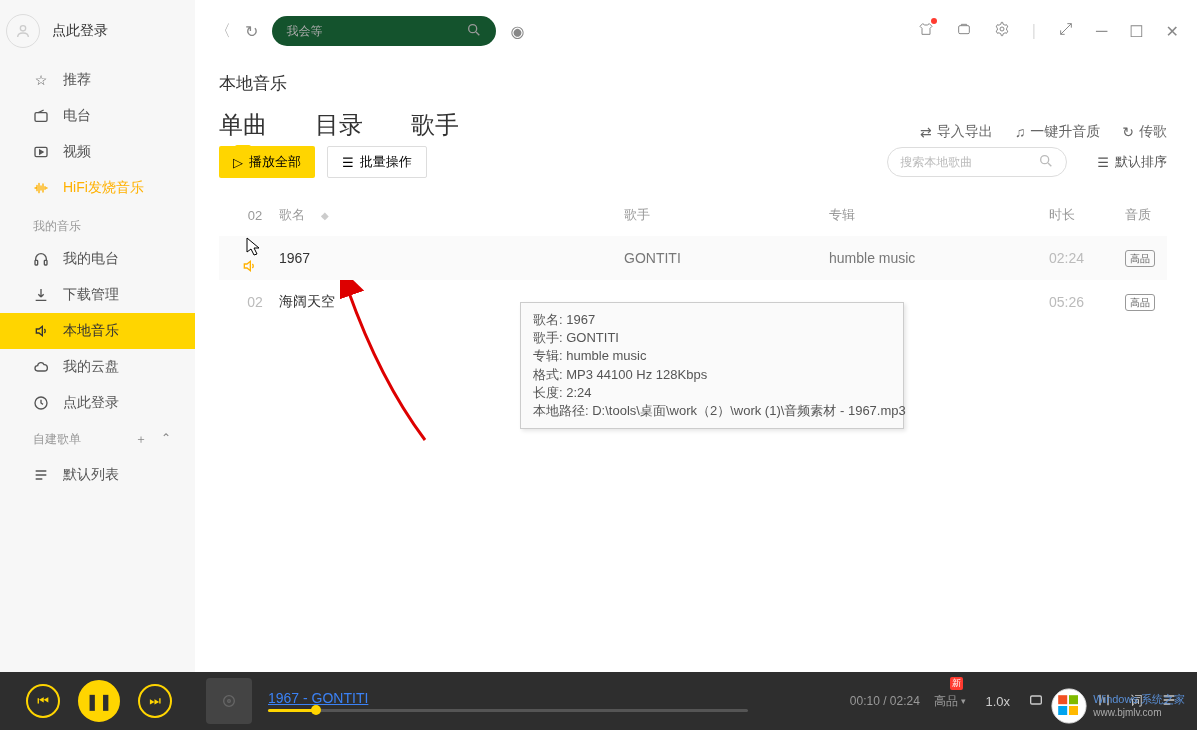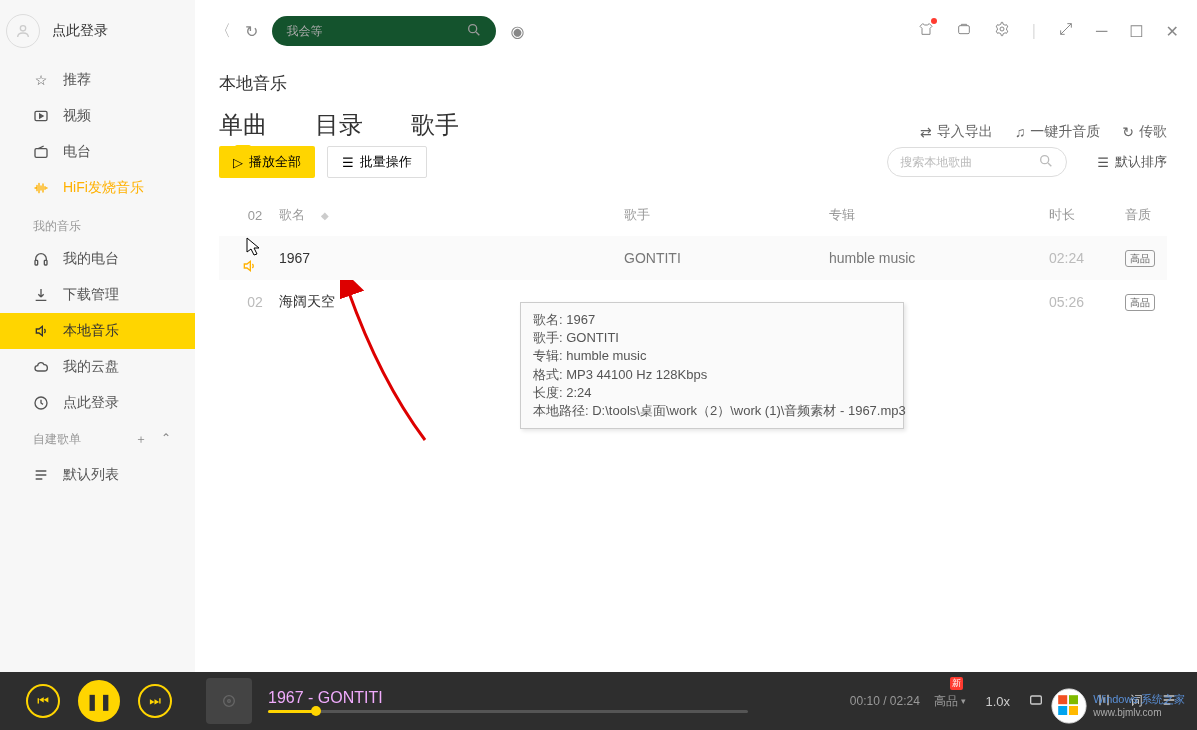--- a/index.html
+++ b/index.html
@@ -73,21 +73,21 @@
 
 .cursor { position: absolute; left: 246px; top: 237px; pointer-events: none; font-size: 16px; }
 
 
 .playbar { position: absolute; left: 0; bottom: 0; width: 100%; height: 58px; background: #2e2e2e; display: flex; align-items: center; color: #ddd; }
 .play-controls { width: 198px; display: flex; justify-content: center; align-items: center; gap: 18px; }
 .ctrl-btn { width: 34px; height: 34px; border: 2px solid #ffd500; border-radius: 50%; display: flex; align-items: center; justify-content: center; color: #ffd500; cursor: pointer; font-size: 13px; }
 .ctrl-btn.play { width: 42px; height: 42px; background: #ffd500; color: #2e2e2e; font-size: 16px; }
 .track-thumb { width: 46px; height: 46px; background: #444; border-radius: 4px; margin: 0 16px 0 8px; display: flex; align-items: center; justify-content: center; color: #666; }
 .track-info { flex: 1; display: flex; flex-direction: column; gap: 3px; }
-.track-title { font-size: 16px; color: #f0abfc; }
+.track-title { font-size: 14px; color: #3b82f6; text-decoration: underline; }
 .progress { height: 3px; background: #555; border-radius: 2px; position: relative; width: 480px; }
 .progress-fill { height: 100%; background: #ffd500; border-radius: 2px; position: relative; }
 .progress-knob { position: absolute; right: -5px; top: -4px; width: 10px; height: 10px; background: #ffd500; border-radius: 50%; }
 .time-text { font-size: 12px; color: #999; margin-right: 14px; }
 .quality-text { font-size: 12px; color: #999; margin-right: 20px; display: flex; align-items: center; gap: 3px; }
 .extra-controls { display: flex; align-items: center; gap: 18px; margin-right: 20px; color: #ccc; font-size: 13px; }
 .new-badge { position: absolute; bottom: 40px; right: 234px; background: #ff3b30; color: #fff; font-size: 9px; padding: 0 2px; border-radius: 2px; }
 
 
 .watermark { position: absolute; right: 12px; bottom: 6px; display: flex; align-items: center; gap: 6px; z-index: 10; }
@@ -112,34 +112,34 @@
         </div>
       <span class="login-text">点此登录</span>
     </div>
     <div class="nav-item">
         <span class="nav-icon">☆</span>
         <span>推荐</span>
       </div>
     <div class="nav-item">
         <span class="nav-icon">
           <svg class="icon-svg" viewBox="0 0 24 24" fill="none" stroke="currentColor" stroke-width="2">
+            <rect x="3" y="7" width="18" height="13" rx="2"></rect>
+            <path d="M8 7l8-4"></path>
+          </svg>
+        </span>
+        <span>电台</span>
+      </div>
+    <div class="nav-item">
+        <span class="nav-icon">
+          <svg class="icon-svg" viewBox="0 0 24 24" fill="none" stroke="currentColor" stroke-width="2">
             <rect x="3" y="5" width="18" height="14" rx="2"></rect>
             <path d="M10 9l5 3-5 3z" fill="currentColor"></path>
           </svg>
         </span>
         <span>视频</span>
-      </div>
-    <div class="nav-item">
-        <span class="nav-icon">
-          <svg class="icon-svg" viewBox="0 0 24 24" fill="none" stroke="currentColor" stroke-width="2">
-            <rect x="3" y="7" width="18" height="13" rx="2"></rect>
-            <path d="M8 7l8-4"></path>
-          </svg>
-        </span>
-        <span>电台</span>
       </div>
     <div class="nav-item hifi">
         <span class="nav-icon">
           <svg class="icon-svg" viewBox="0 0 24 24">
             <path d="M3 12h2M6 8v8M9 5v14M12 9v6M15 6v12M18 10v4M21 12h-1" stroke="currentColor" stroke-width="2" stroke-linecap="round"></path>
           </svg>
         </span>
         <span>HiFi发烧音乐</span>
       </div>
 

